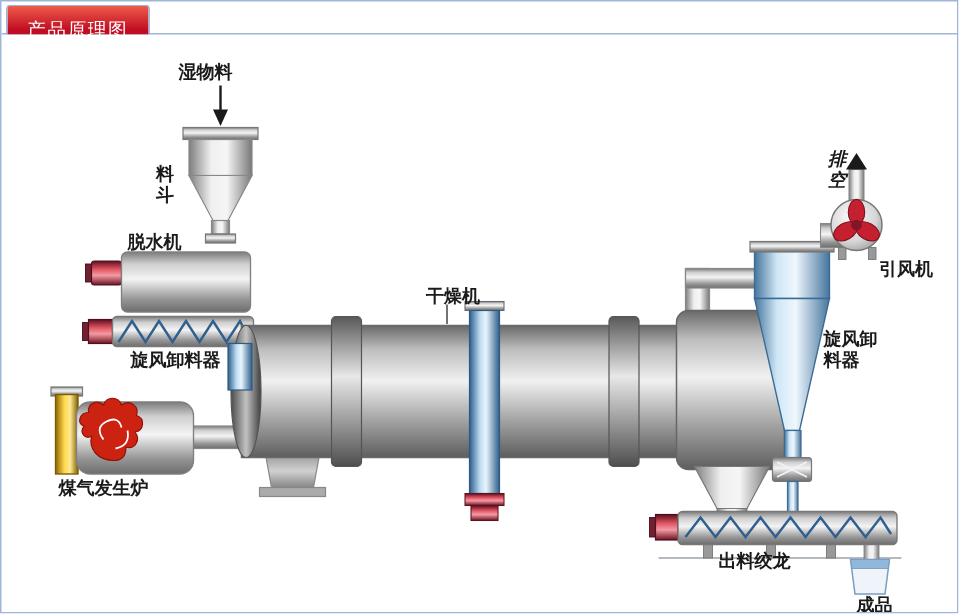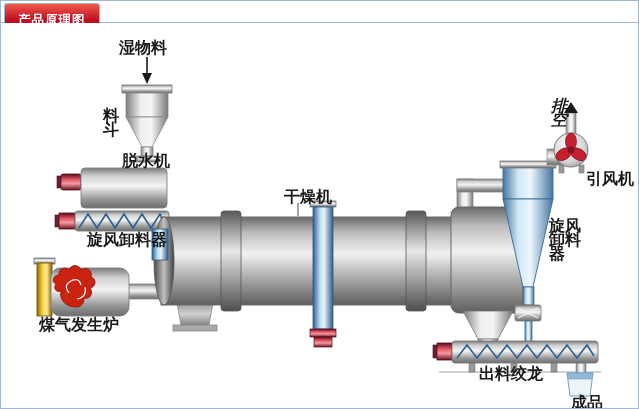--- a/index.html
+++ b/index.html
@@ -10,23 +10,23 @@
     font-family:"Liberation Sans","DejaVu Sans",sans-serif;
   }
   .diagram { position:absolute; left:0; top:0; }
   .header-rule { position:absolute; left:0; top:21px; width:100%; height:1px;
     background:var(--frame-border,#9fb6d9); }
   .title-tab {
     position:absolute; left:3px; top:2px; height:20px; padding:8px 13px 0;
     background:linear-gradient(180deg,#ef5a4a 0%, var(--header-bg,#c00d22) 85%);
     border:1px solid var(--frame-border,#9fb6d9); border-bottom:none;
     border-radius:3px 3px 0 0; color:var(--header-text,#ffffff);
-    font-size:12.5px; font-weight:bold; letter-spacing:1px; line-height:16px;
+    font-size:12.5px; font-weight:normal; letter-spacing:1px; line-height:16px;
   }
-  .lbl { position:absolute; font-size:16px; font-weight:bold;
+  .lbl { position:absolute; font-size:12px; font-weight:bold;
     color:var(--label-text,#1a1a1a); line-height:14px; white-space:nowrap; }
   .lbl.vert  { white-space:normal; width:14px; word-break:break-all; text-align:center; }
   .lbl.wrap2 { white-space:normal; width:40px; word-break:break-all; }
 </style>
 </head>
 <body>
 
 <div class="stage">
 
   <svg class="diagram" width="639" height="409" viewBox="0 0 639 409" xmlns="http://www.w3.org/2000/svg">
@@ -211,21 +211,21 @@
     </g>
   </svg>
 
   <div class="header-rule"></div>
   <div class="title-tab">
     <span>产品原理图</span>
   </div>
 
   <div class="lbl" style="left:118px; top:40px;">湿物料</div>
   <div class="lbl vert" style="left:102px; top:88px;margin-top:20px;">料斗</div>
-  <div class="lbl" style="left:84px;  top:153px;margin-left:37px;">脱水机</div>
+  <div class="lbl" style="left:84px;  top:153px;">脱水机</div>
   <div class="lbl" style="left:86px;  top:232px;">旋风卸料器</div>
   <div class="lbl" style="left:38px;  top:317px;font-family:Liberation Serif, serif;">煤气发生炉</div>
   <div class="lbl" style="left:283px; top:189px;">干燥机</div>
   <div class="lbl vert" style="left:550px; top:98px;font-style:italic;">排空</div>
   <div class="lbl" style="left:542px; top:171px;margin-left:43px;">引风机</div>
   <div class="lbl wrap2" style="left:548px; top:218px;">旋风卸料器</div>
   <div class="lbl" style="left:478px; top:366px;">出料绞龙</div>
   <div class="lbl" style="left:570px; top:395px;">成品</div>
 </div>
 

